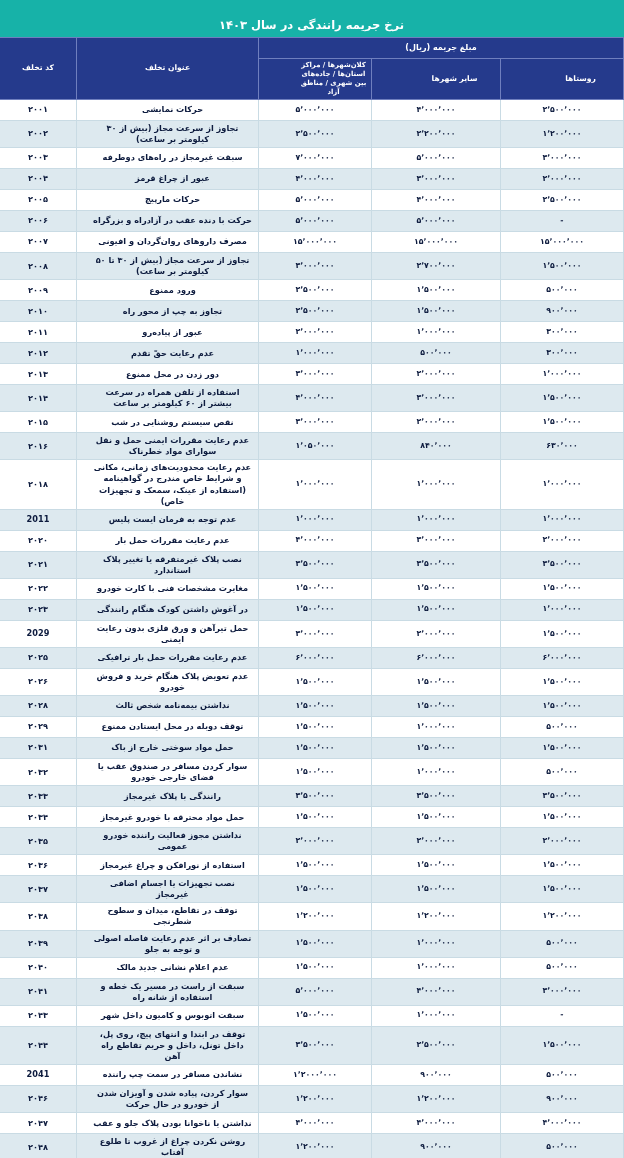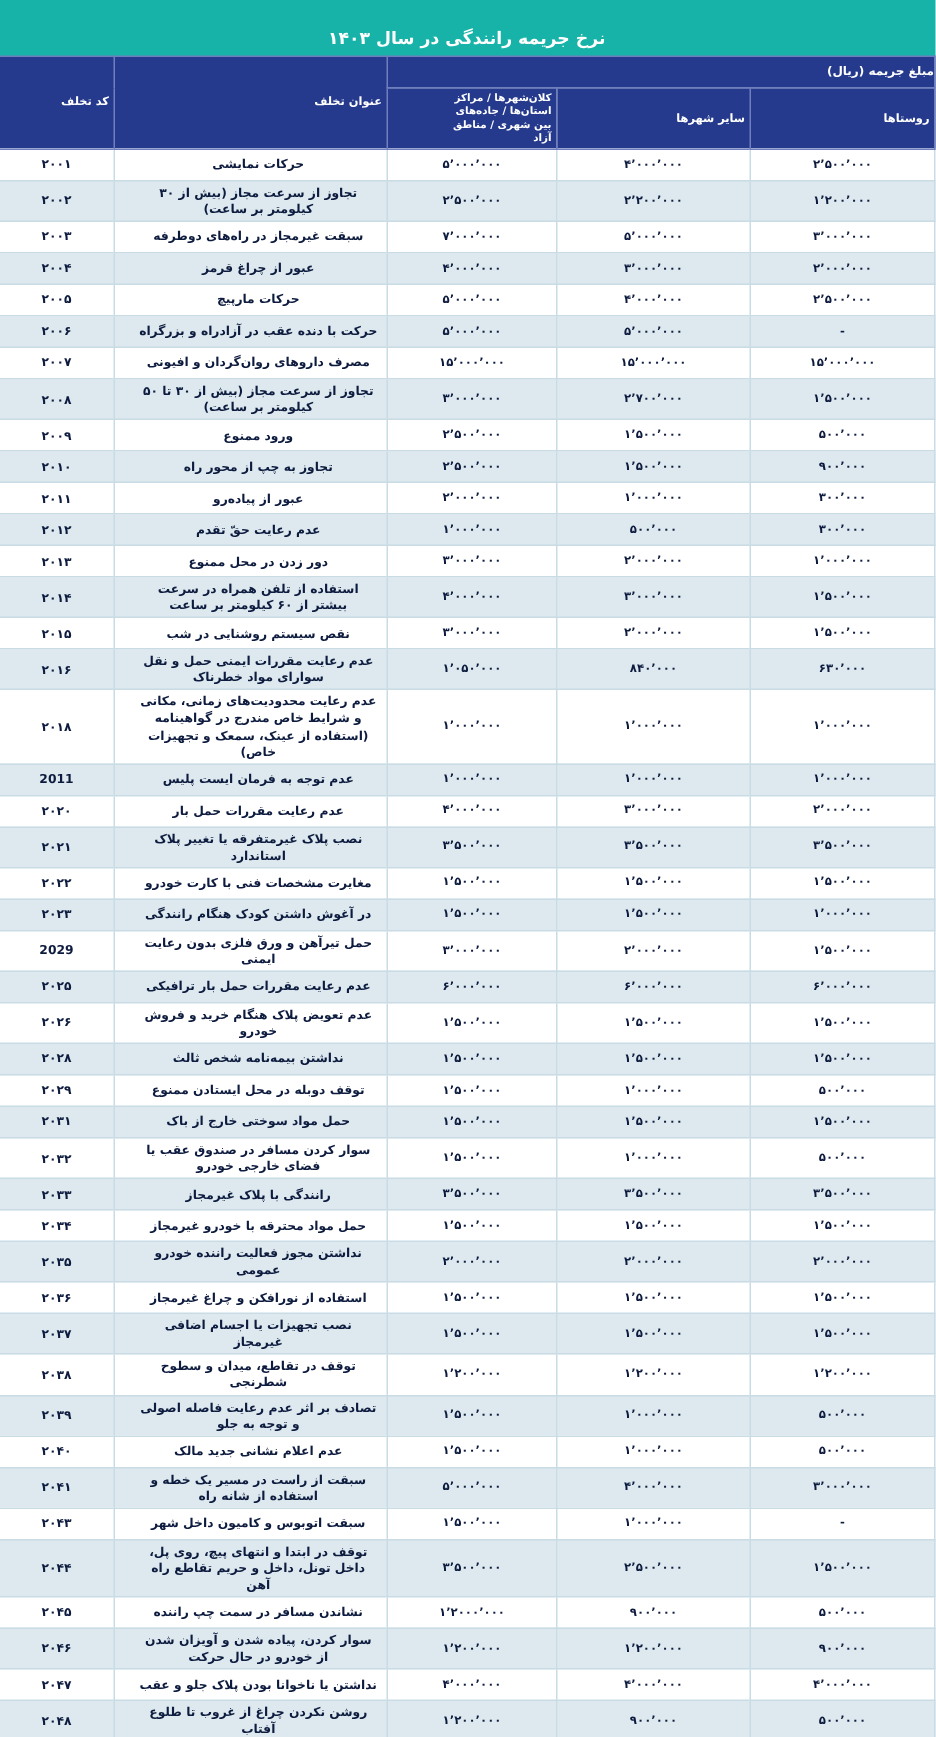--- a/index.html
+++ b/index.html
@@ -37,20 +37,21 @@
     font-weight: bold;
     height: 18px;
     padding: 16px 0 3px 0;
     letter-spacing: 0;
     border: none;
   }
   
   .hdr td {
     background: #253a8c;
     color: #ffffff;
+    text-align: center;
     vertical-align: middle;
     font-size: 7.6px;
     font-weight: bold;
     border: 1px solid #6f7fbe;
     line-height: 1.35;
     padding: 2px 3px;
   }
   .hdr td.amount-group {
     font-size: 8px;
     height: 18px;
@@ -407,21 +408,21 @@
           <td class="num">۲٬۵۰۰٬۰۰۰</td>
           <td class="num">۳٬۵۰۰٬۰۰۰</td>
           <td class="title-col">توقف در ابتدا و انتهای پیچ، روی پل، داخل تونل، داخل و حریم تقاطع راه آهن</td>
           <td class="code-col">۲۰۴۴</td>
         </tr>
         <tr class="odd">
           <td class="num">۵۰۰٬۰۰۰</td>
           <td class="num">۹۰۰٬۰۰۰</td>
           <td class="num">۱٬۲۰۰۰٬۰۰۰</td>
           <td class="title-col">نشاندن مسافر در سمت چپ راننده</td>
-          <td class="code-col">۲۰۴۵</td>
+          <td class="code-col">2041</td>
         </tr>
         <tr class="even">
           <td class="num">۹۰۰٬۰۰۰</td>
           <td class="num">۱٬۲۰۰٬۰۰۰</td>
           <td class="num">۱٬۲۰۰٬۰۰۰</td>
           <td class="title-col">سوار کردن، پیاده شدن و آویزان شدن از خودرو در حال حرکت</td>
           <td class="code-col">۲۰۴۶</td>
         </tr>
         <tr class="odd">
           <td class="num">۴٬۰۰۰٬۰۰۰</td>

